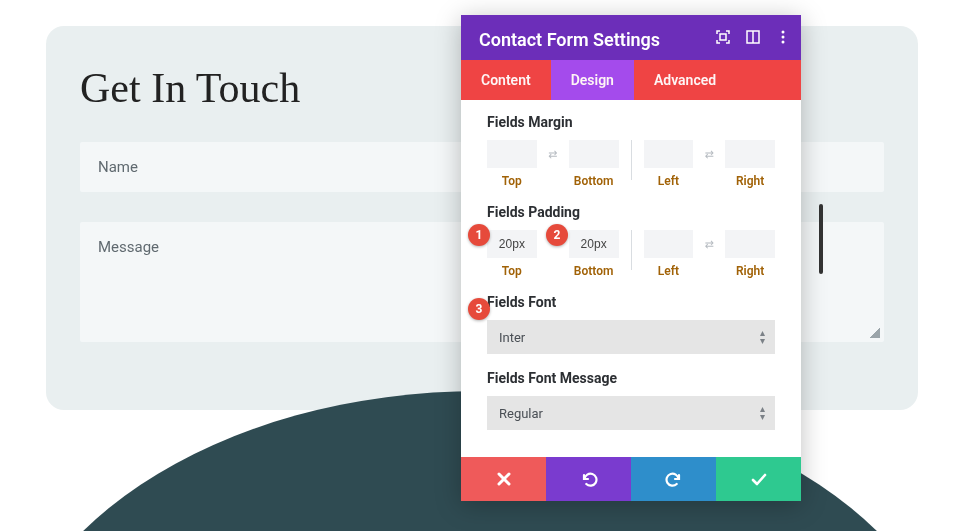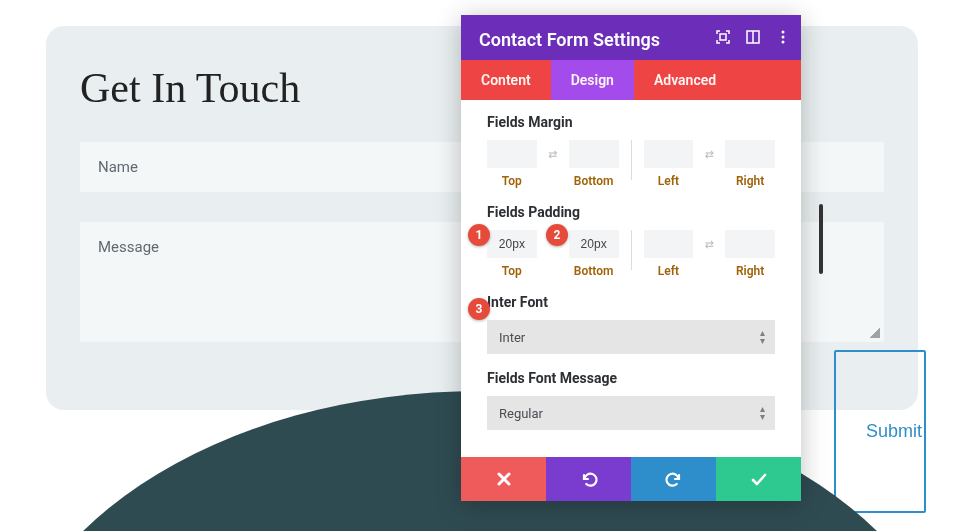--- a/index.html
+++ b/index.html
@@ -78,21 +78,20 @@
 </style>
 </head>
 <body>
 <div class="page">
 
   <div class="form-card">
     <div class="form-title">Get In Touch</div>
     <div class="field">Name</div>
     <div class="field msg">Message</div>
   </div>
-  <button class="submit-btn" style="position:absolute; left:834px; top:350px;">Submit</button>
 
   <div class="msg-scroll"></div>
 
   <div class="swoosh"></div>
 
   <div class="panel">
     <div class="panel-header">
       <div class="panel-title">Contact Form Settings</div>
       <div class="panel-icons">
         <span>
@@ -145,21 +144,21 @@
           <div class="linkgap"></div>
           <div class="cell"><input value="20px" style=""><div class="cap">Bottom</div></div>
           <div class="vline"></div>
           <div class="cell"><input value="" style=""><div class="cap">Left</div></div>
           <div class="linkgap">⇄</div>
           <div class="cell"><input value="" style=""><div class="cap">Right</div></div>
         </div>
       </div>
 
       <div class="group">
-        <div class="group-label">Inter Font</div>
+        <div class="group-label">Fields Font</div>
         <div class="select">
           <span>Inter</span>
           <span class="chev">▴<br>▾</span>
         </div>
       </div>
 
       <div class="group">
         <div class="group-label">Fields Font Message</div>
         <div class="select">
           <span>Regular</span>

